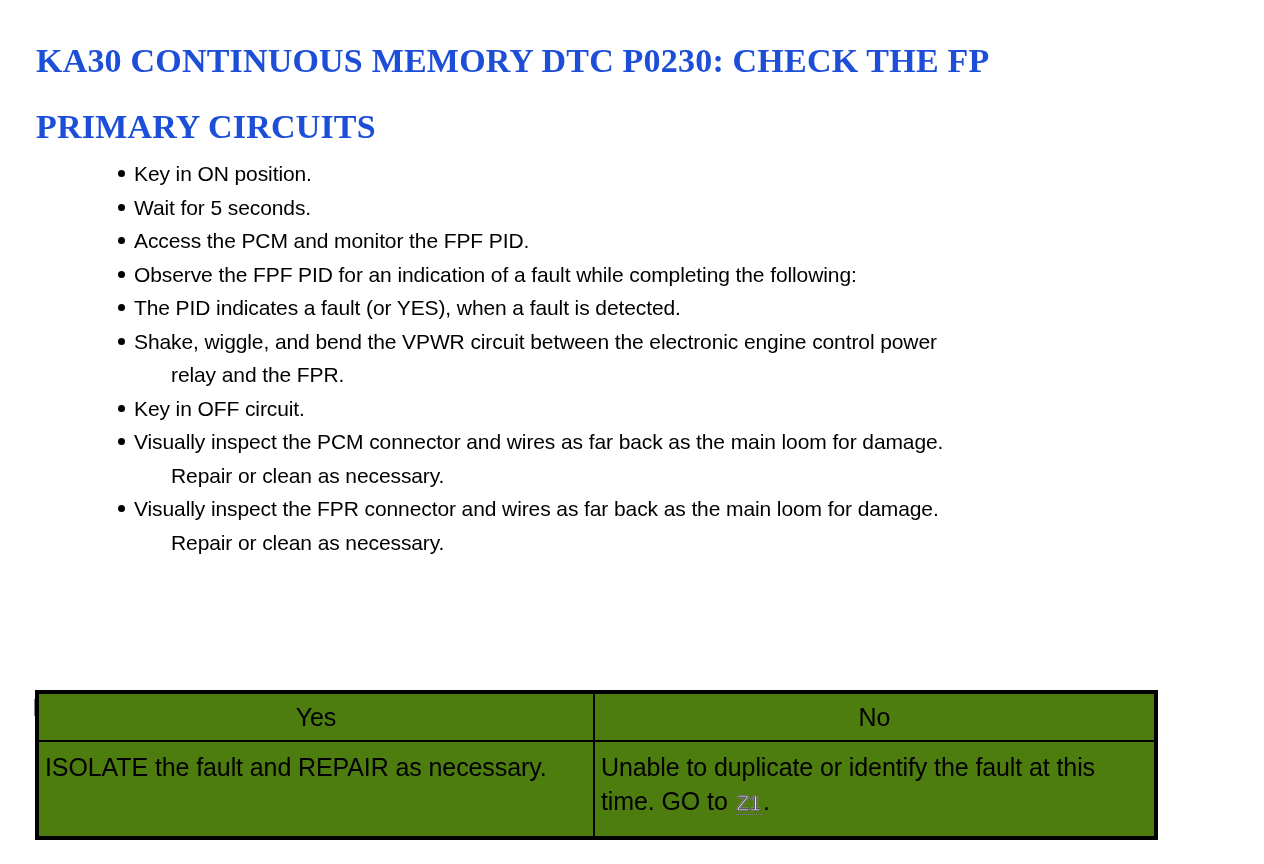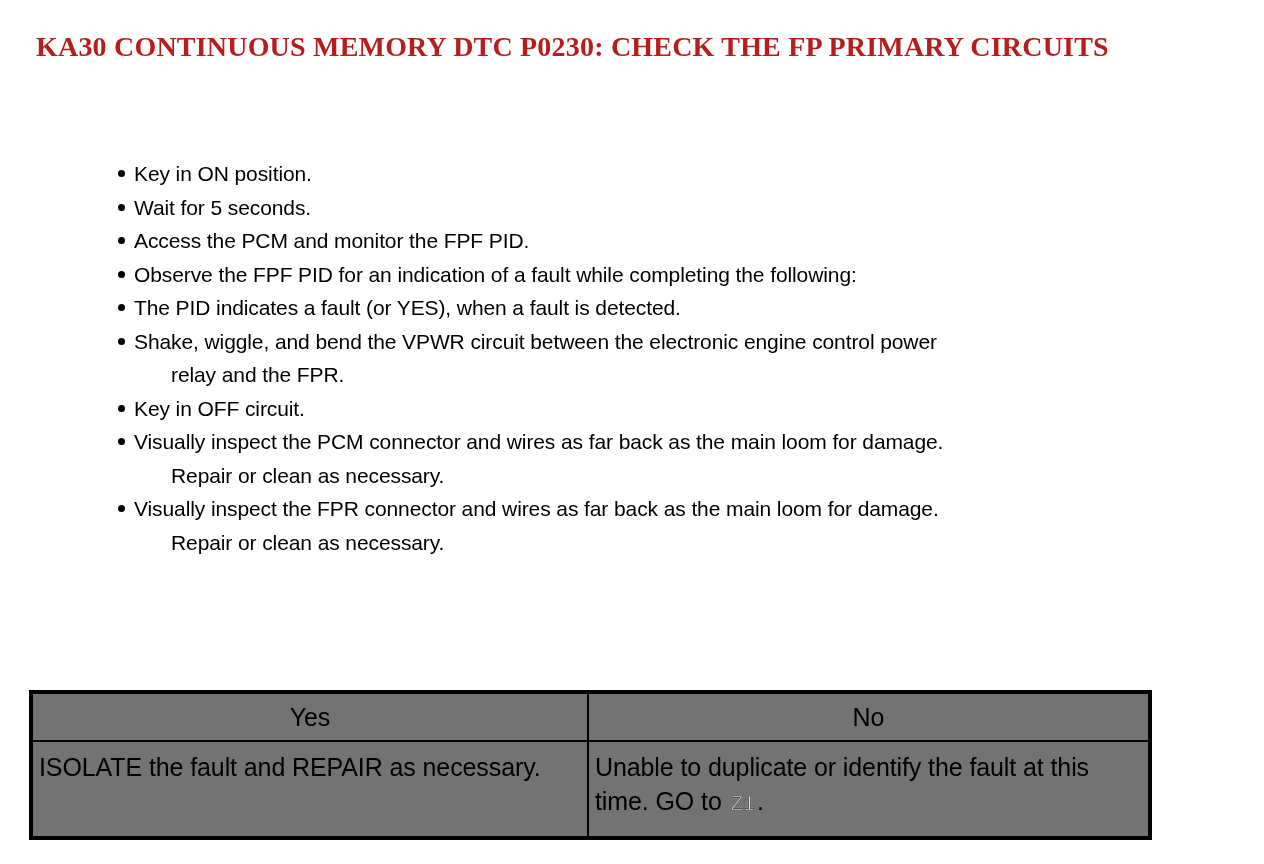--- a/index.html
+++ b/index.html
@@ -27,24 +27,24 @@
   }
 
   
   .doc-title {
     position: absolute;
     left: 36px;
     top: 28px;
     width: 1120px;
     font-family: "Liberation Serif", "DejaVu Serif", serif;
     font-weight: bold;
-    font-size: 28px;
-    line-height: 38px;
+    font-size: 34px;
+    line-height: 66px;
     letter-spacing: 0.2px;
-    color: #b91c1c;
+    color: #1d4ed8;
   }
 
   
   .steps {
     position: absolute;
     left: 118px;
     top: 157px;
     width: 1110px;
   }
   .step {
@@ -82,27 +82,27 @@
     font-size: 23px;
     font-weight: bold;
     letter-spacing: -0.1px;
     color: #000;
     margin-top: 36px;
   }
 
   
   .decision-table {
     position: absolute;
-    left: 29px;
+    left: 35px;
     top: 690px;
     width: 1119px;
     border-collapse: collapse;
     table-layout: fixed;
     border: 4px solid #000;
-    background: #737373;
+    background: #4d7c0f;
   }
   .decision-table col.c1 { width: 557px; }
   .decision-table col.c2 { width: 562px; }
 
   .decision-table th {
     border: 2px solid #000;
     border-top: 0;
     font-size: 25px;
     font-weight: normal;
     text-align: center;

